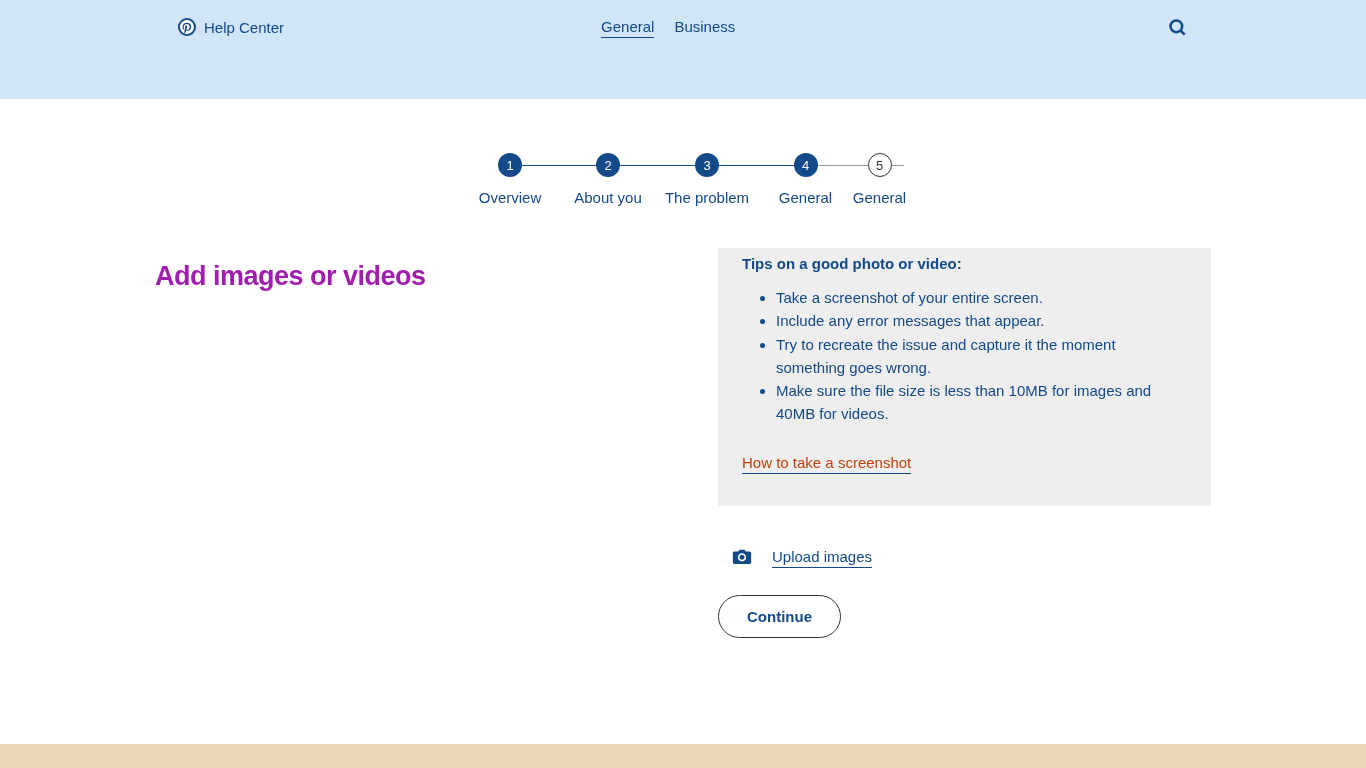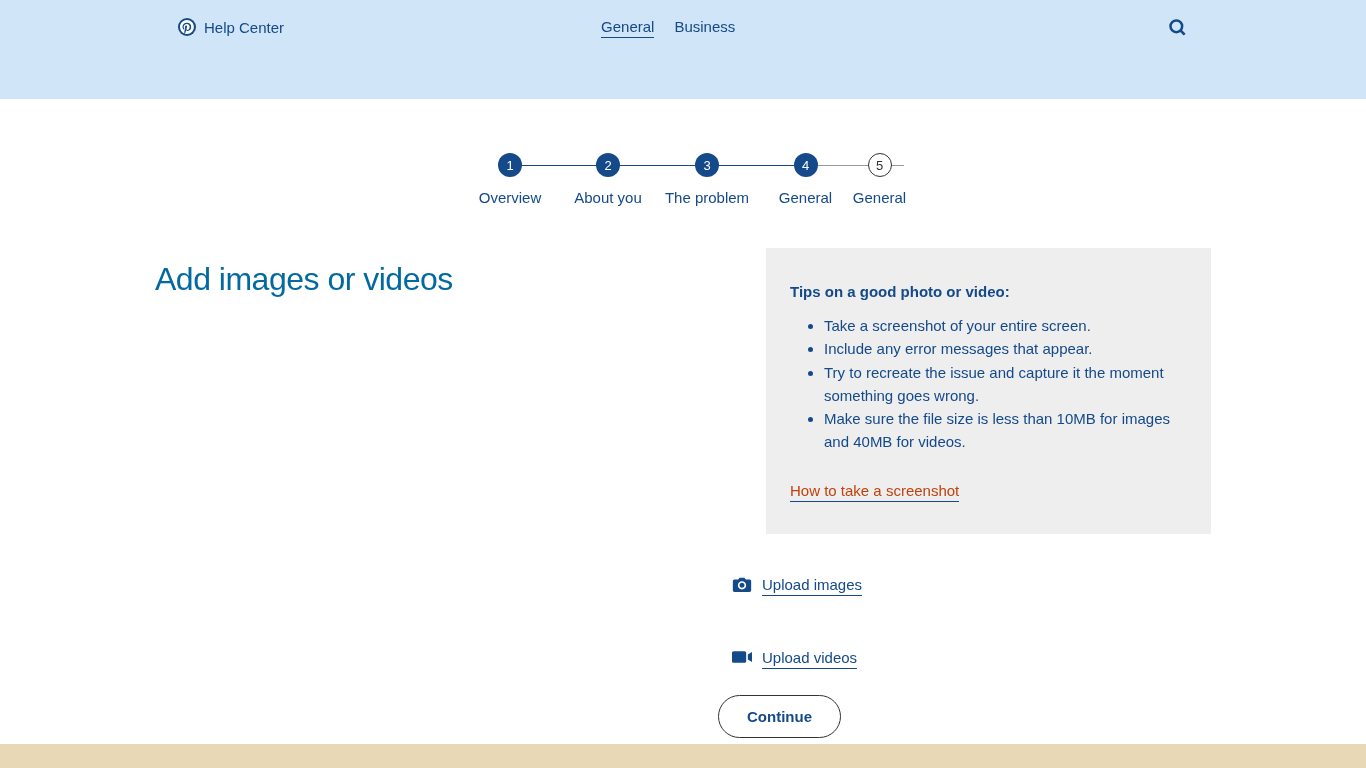--- a/index.html
+++ b/index.html
@@ -115,33 +115,32 @@
     .content {
       display: flex;
       padding: 0 155px;
       margin-top: 55px;
       gap: 30px;
     }
     .left-col {
       flex: 1;
     }
     .page-title {
-      font-size: 32px;
-      font-weight: 400;
-      color: #0369a1;
+      font-size: 27px;
+      font-weight: 700;
+      color: #a21caf;
       letter-spacing: -0.5px;
     }
     .right-col {
       width: 493px;
     }
     .tips-box {
       background: #eeeeee;
-      padding: 35px 24px 32px 24px;
+      padding: 7px 24px 32px 24px;
       margin-top: -13px;
-      margin-left: 48px;
     }
     .tips-title {
       font-weight: 700;
       color: #14498a;
       font-size: 15px;
       margin-bottom: 14px;
     }
     .tips-list {
       list-style: disc;
       padding-left: 34px;
@@ -156,21 +155,21 @@
       color: #c2410c;
       font-size: 15px;
       text-decoration: none;
       border-bottom: 1px solid #14498a;
       margin-top: 28px;
       padding-bottom: 2px;
     }
     .upload-row {
       display: flex;
       align-items: center;
-      gap: 10px;
+      gap: 20px;
       margin-top: 42px;
       margin-left: 14px;
     }
     .upload-row.second {
       margin-top: 52px;
     }
     .upload-icon {
       color: #14498a;
     }
     .upload-link {
@@ -267,25 +266,17 @@
       <a class="screenshot-link">How to take a screenshot</a>
     </div>
     <div class="upload-row">
       <span class="upload-icon">
         <svg width="20" height="17" viewBox="0 0 24 20" fill="#14498a">
             <path d="M9 2L7.5 4H3c-1.1 0-2 .9-2 2v11c0 1.1.9 2 2 2h18c1.1 0 2-.9 2-2V6c0-1.1-.9-2-2-2h-4.5L15 2H9zm3 14c-2.8 0-5-2.2-5-5s2.2-5 5-5 5 2.2 5 5-2.2 5-5 5zm0-8c-1.7 0-3 1.3-3 3s1.3 3 3 3 3-1.3 3-3-1.3-3-3-3z"></path>
           </svg>
       </span>
       <span class="upload-link">Upload images</span>
     </div>
-    <div class="upload-row second">
-      <span class="upload-icon">
-        <svg width="20" height="14" viewBox="0 0 24 16" fill="#14498a">
-            <path d="M2 1h13c1 0 2 1 2 2v10c0 1-1 2-2 2H2c-1 0-2-1-2-2V3c0-1 1-2 2-2zm17 4l5-3v12l-5-3V5z"></path>
-          </svg>
-      </span>
-      <span class="upload-link">Upload videos</span>
-    </div>
     <button class="continue-btn">Continue</button>
   </div>
 </div>
 
 <div class="footer-band"></div>
 
 </body></html>

